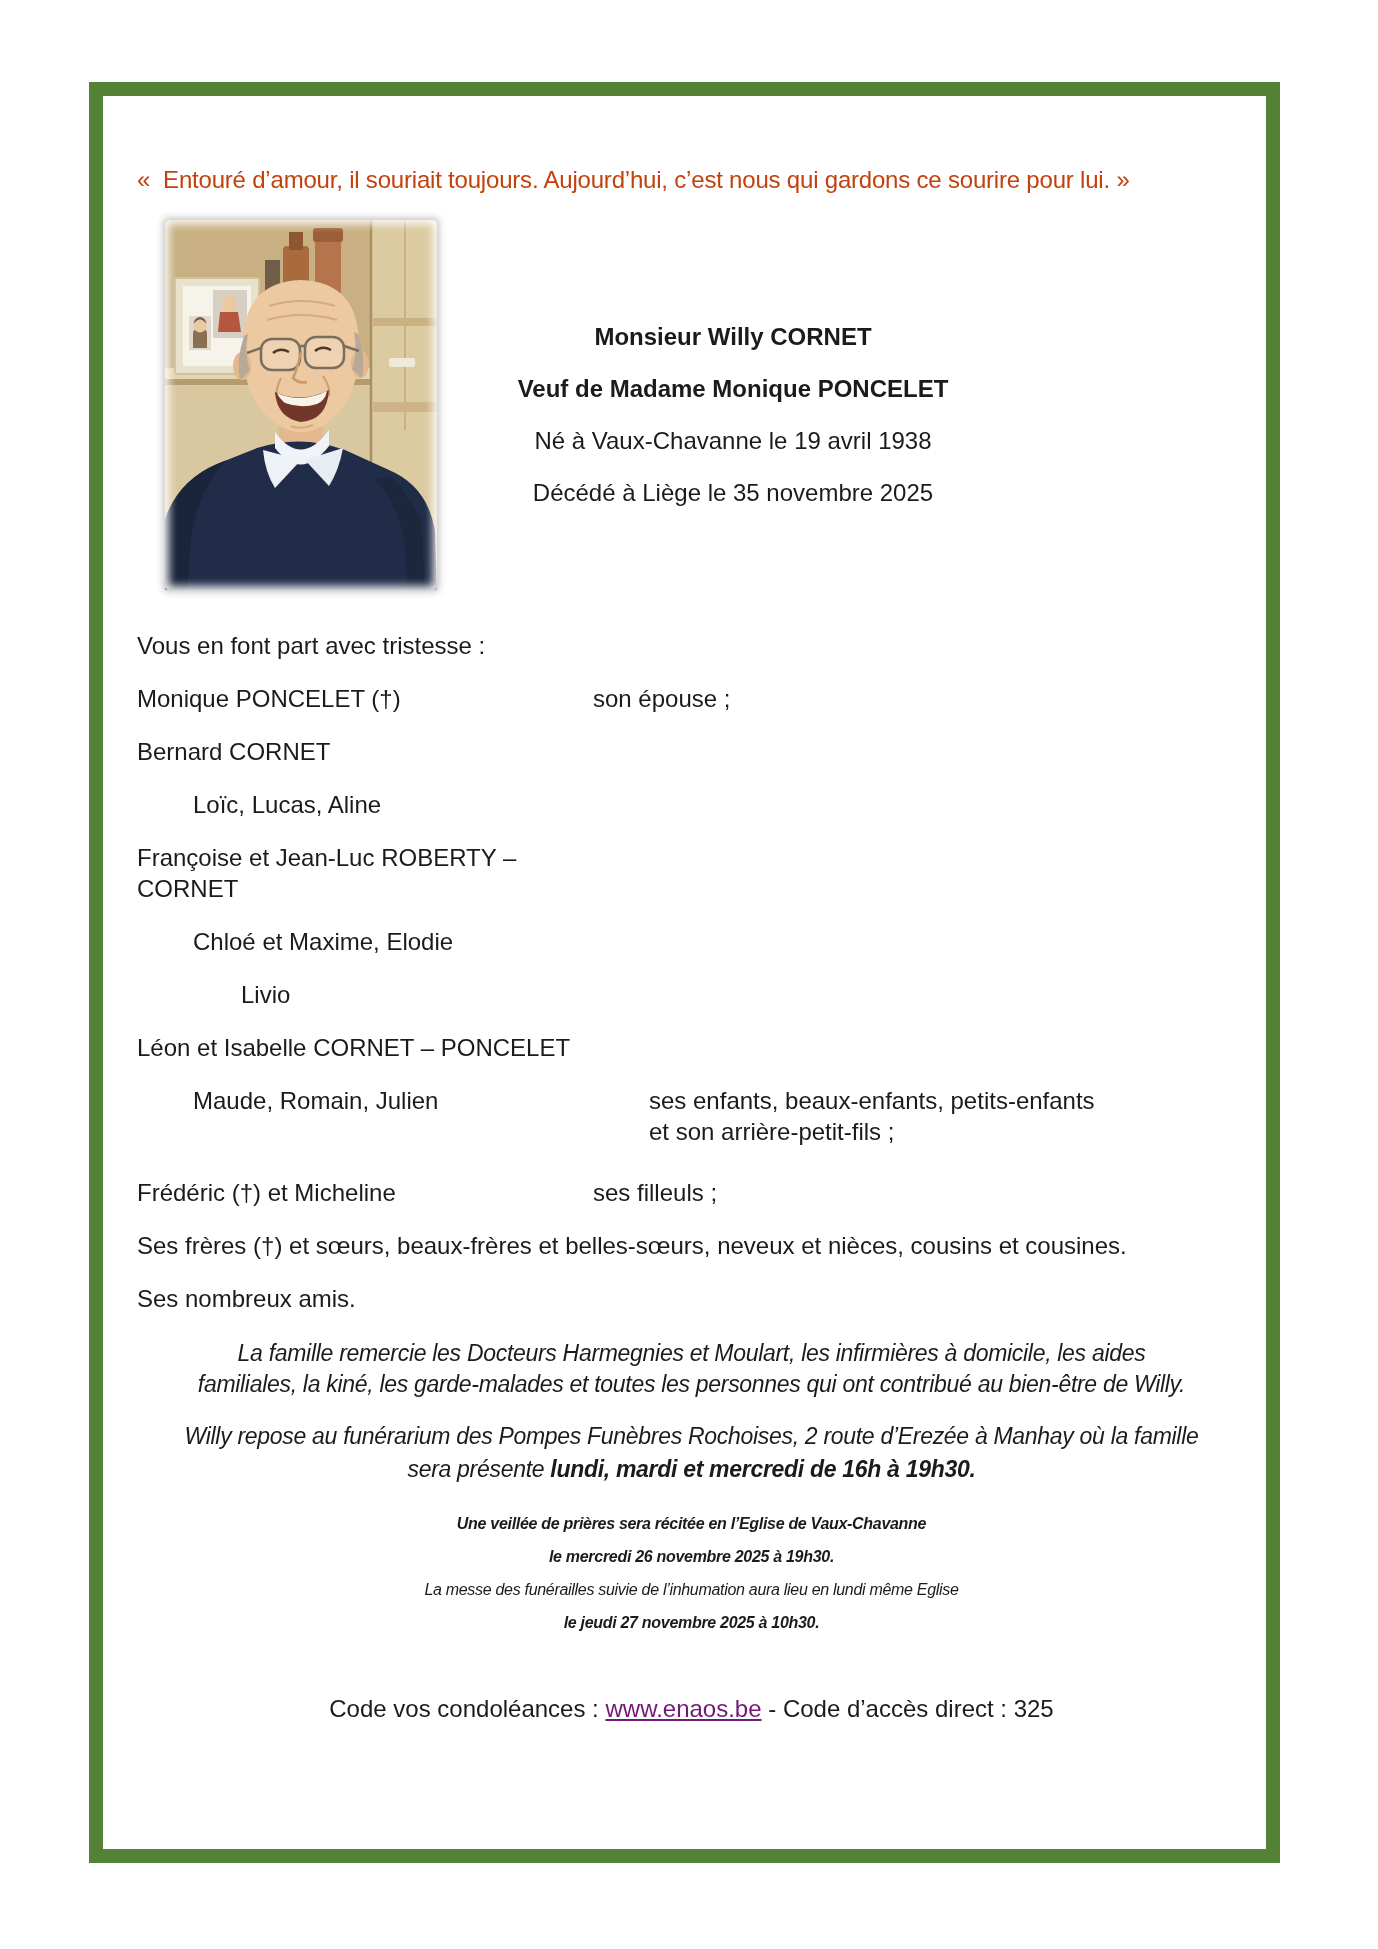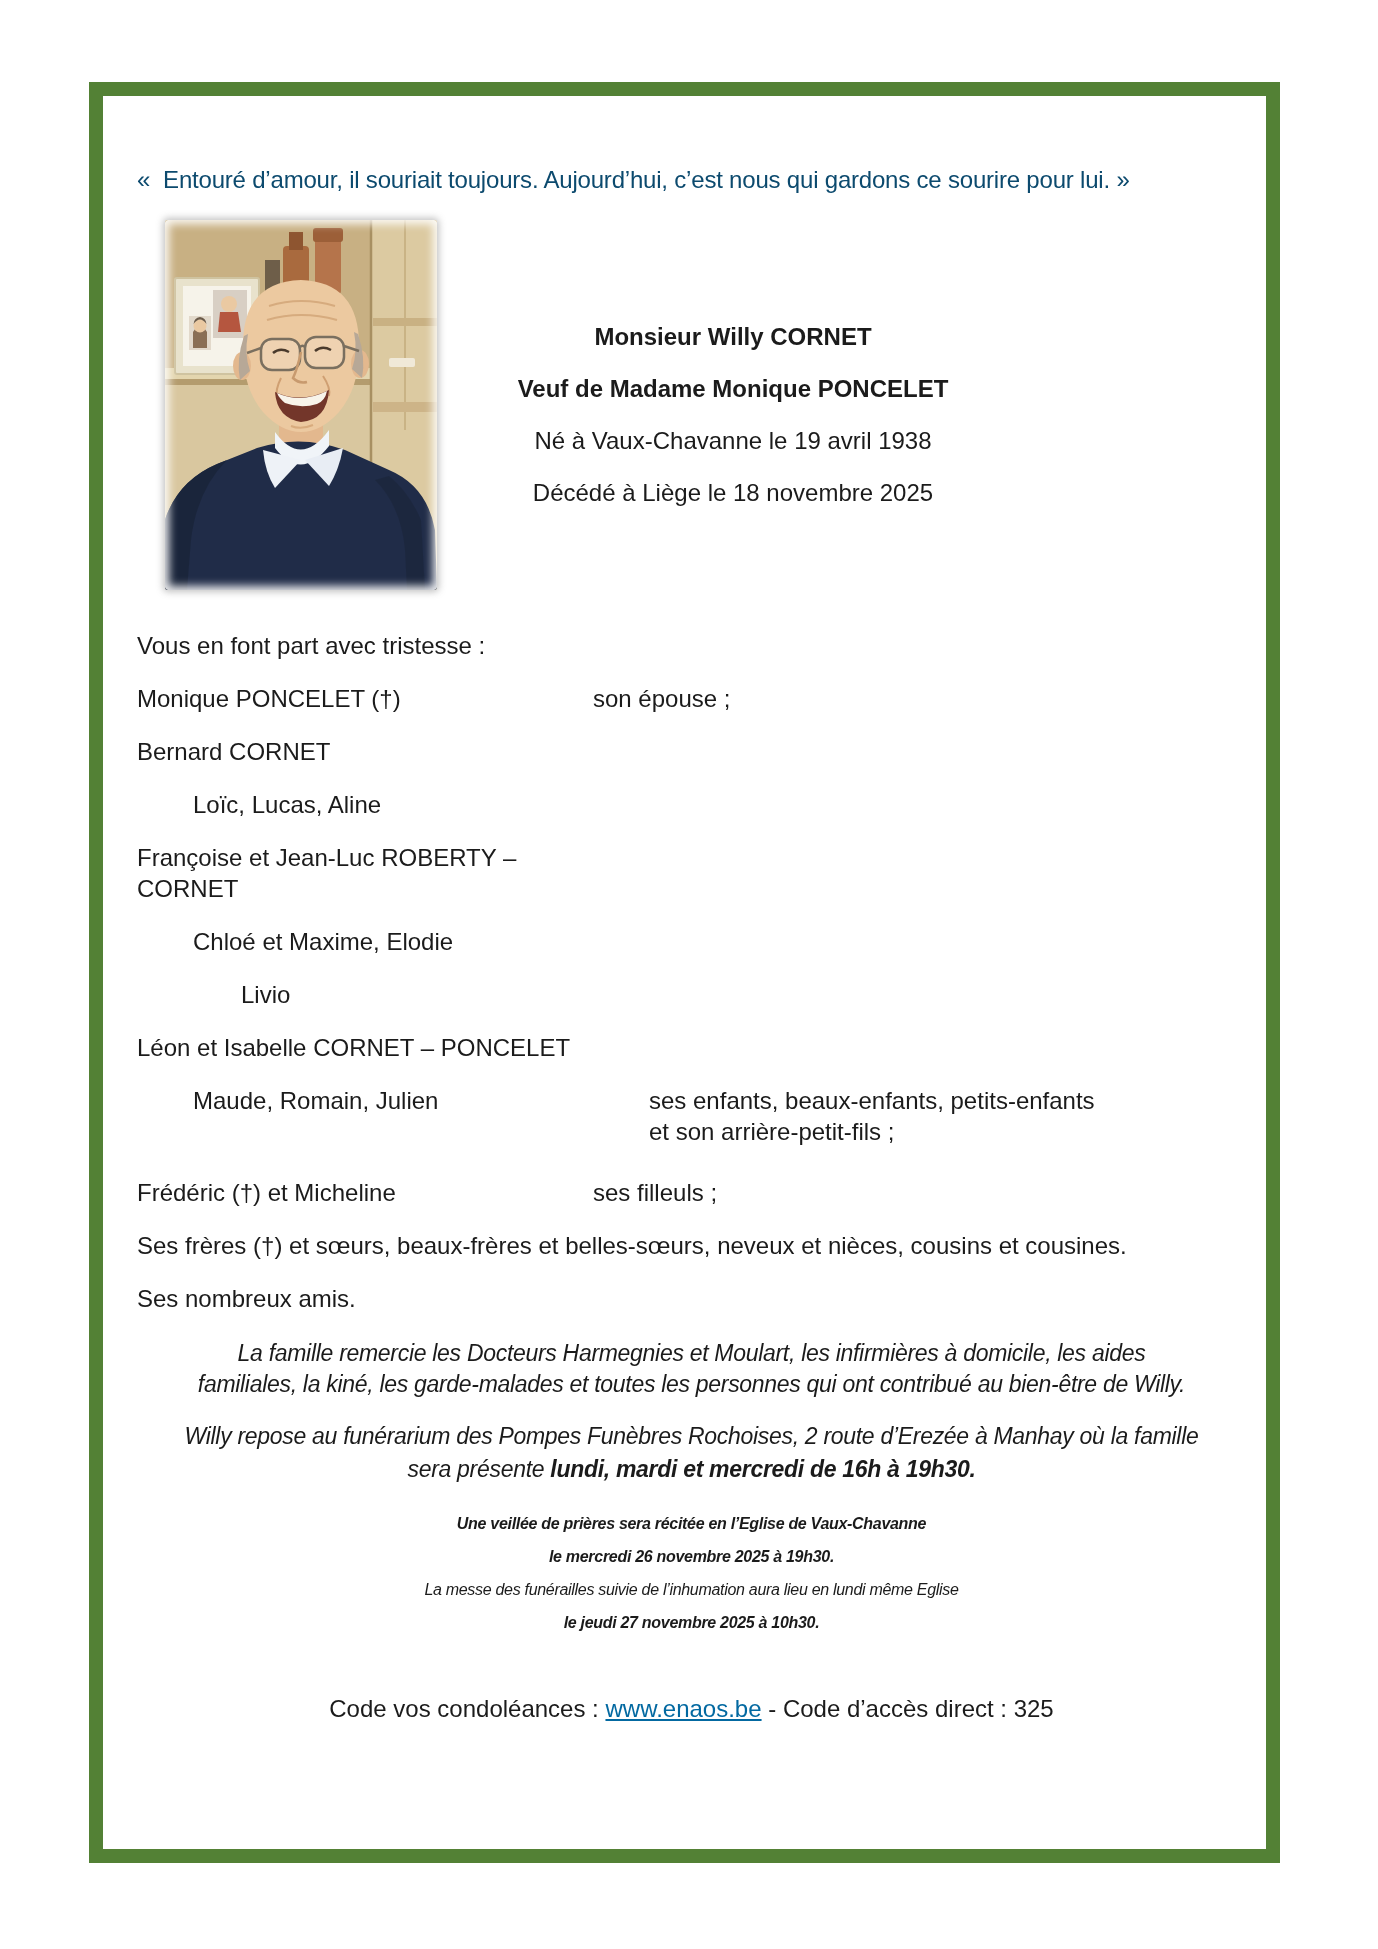--- a/index.html
+++ b/index.html
@@ -1,21 +1,21 @@
 <!DOCTYPE html>
 <html><head>
 <meta charset="utf-8">
 <style>
   html,body{margin:0;padding:0;background:#ffffff;}
   .page{position:relative;width:1378px;height:1949px;background:#ffffff;overflow:hidden;
         font-family:"Liberation Sans",sans-serif;color:#1b1b1b;}
   .frame{position:absolute;left:89px;top:82px;width:1163px;height:1753px;
          border:14px solid #538135;background:#ffffff;}
   .quote{position:absolute;left:34px;top:70px;font-size:24px;letter-spacing:-0.2px;
-         white-space:pre;color:#0c4a6e;}
+         white-space:pre;color:#c2410c;}
   .photo{position:absolute;left:62px;top:124px;width:272px;height:370px;
          border-radius:3px;overflow:hidden;box-shadow:0 0 7px 2px rgba(120,120,120,0.45);}
   .photo svg{display:block;width:100%;height:100%;}
   .photo .vignette{position:absolute;inset:0;box-shadow:inset 0 0 9px 4px rgba(255,255,255,0.9);
          border-radius:3px;pointer-events:none;}
   .header-block{position:absolute;left:334px;top:215px;width:566px;text-align:center;}
   .hl{font-size:24px;line-height:52px;margin-left:26px;}
   .bold{font-weight:bold;}
   .body{position:absolute;left:34px;top:534px;width:1109px;font-size:24px;line-height:31px;}
   .body p{margin:0 0 22px 0;}
@@ -25,21 +25,21 @@
   .ind2{padding-left:104px;}
   .frole{flex:1;white-space:pre-line;}
   .pt8{padding-top:8px;}
   .mb0{margin-bottom:0 !important;}
   .center{text-align:center;}
   .italic{font-style:italic;}
   .ack{margin-top:24px;font-size:23px;letter-spacing:-0.3px;line-height:31px;}
   .repose{margin-top:20px;font-size:23px;letter-spacing:-0.3px;line-height:33px;}
   .cer{margin-top:21px;font-size:16px;letter-spacing:-0.3px;line-height:33px;}
   .cond{margin-top:54px !important;font-size:24px;line-height:31px;margin-bottom:0 !important;}
-  .link{color:#0369a1;text-decoration:underline;cursor:pointer;}
+  .link{color:#701a75;text-decoration:underline;cursor:pointer;}
 </style>
 </head>
 <body>
 
 <div class="page">
   <div class="frame">
 
     <div class="quote">«  Entouré d’amour, il souriait toujours. Aujourd’hui, c’est nous qui gardons ce sourire pour lui. »</div>
 
     <div class="photo">
@@ -111,21 +111,21 @@
         <path d="M98 230 L136 240 L110 268 Q100 252 98 230 Z" fill="#eef2f7"></path>
         <path d="M178 228 L140 240 L164 266 Q174 250 178 228 Z" fill="#e8edf4"></path>
       </svg>
       <div class="vignette"></div>
     </div>
 
     <div class="header-block">
       <div class="hl bold">Monsieur Willy CORNET</div>
       <div class="hl bold">Veuf de Madame Monique PONCELET</div>
       <div class="hl">Né à Vaux-Chavanne le 19 avril 1938</div>
-      <div class="hl">Décédé à Liège le 18 novembre 2025</div>
+      <div class="hl">Décédé à Liège le 35 novembre 2025</div>
     </div>
 
     <div class="body">
       <p>Vous en font part avec tristesse :</p>
 
       <div class="frow">
         <div class="fname">Monique PONCELET (†)</div>
         <div class="frole">son épouse ;</div>
       </div>
       <div class="frow">

